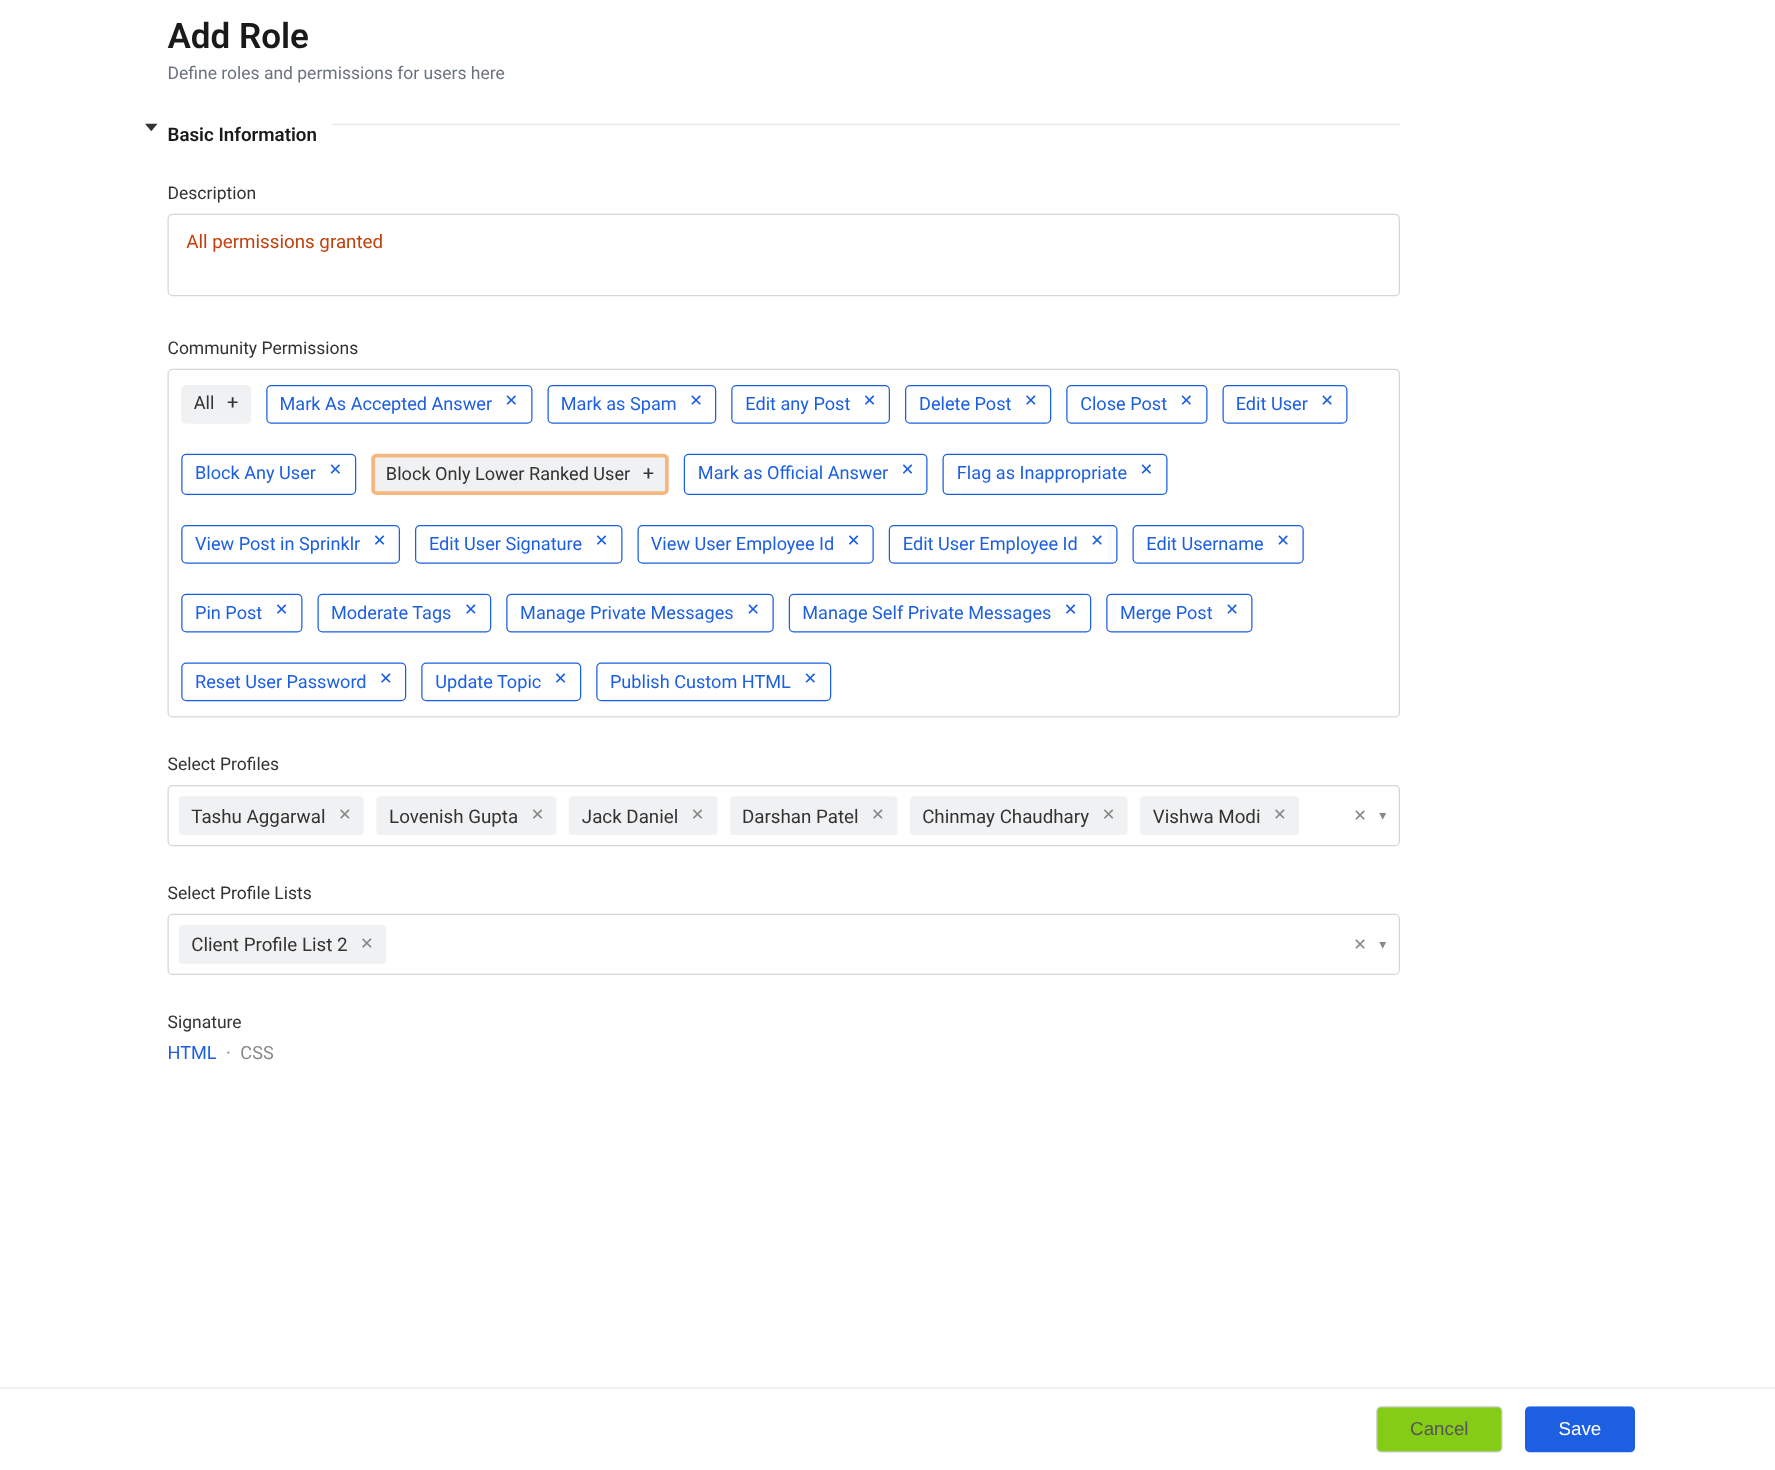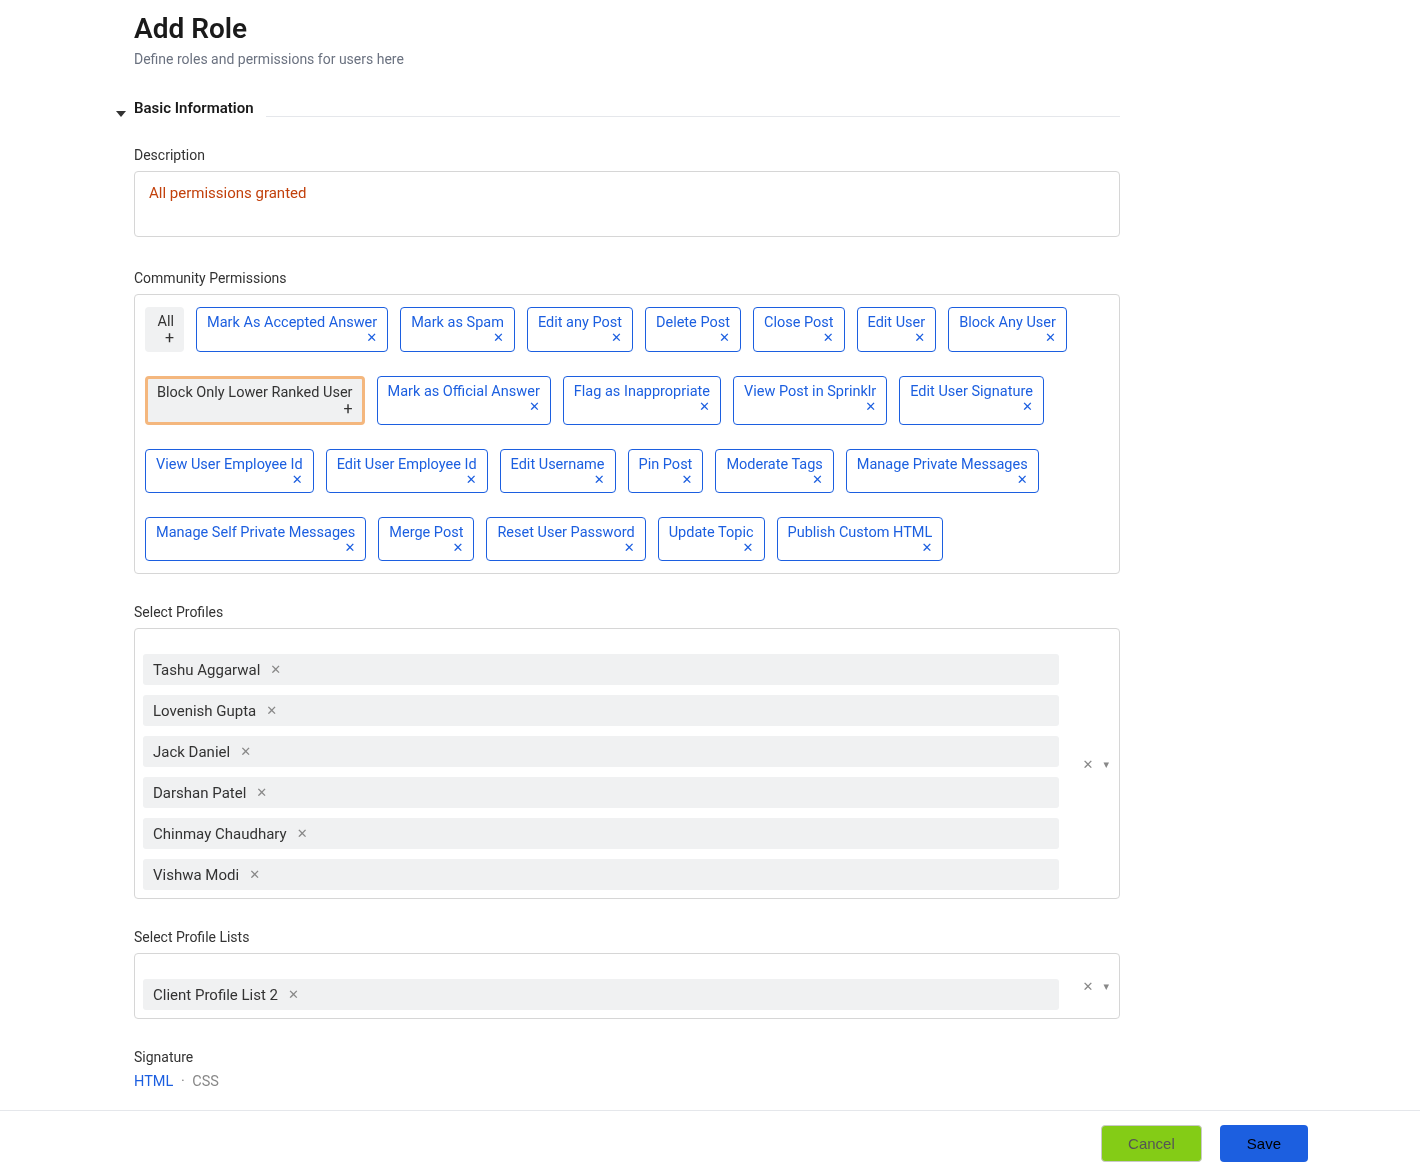--- a/index.html
+++ b/index.html
@@ -24,21 +24,21 @@
   margin-bottom: 6px;
   color: #1a1a1a;
 }
 .subtitle {
   color: #6b7280;
   font-size: 14px;
   margin-bottom: 32px;
 }
 .section-header {
   display: flex;
-  align-items: flex-end;
+  align-items: flex-start;
   margin-bottom: 30px;
   margin-left: -18px;
 }
 .section-header .caret {
   width: 0; height: 0;
   border-left: 5px solid transparent;
   border-right: 5px solid transparent;
   border-top: 6px solid #333;
   margin-right: 8px;
 }
@@ -92,29 +92,28 @@
 .chip-box {
   border: 1px solid #d6d6d6;
   border-radius: 4px;
   padding: 12px 10px 0 10px;
   display: flex;
   flex-wrap: wrap;
   gap: 12px;
 }
 .chip {
   display: inline-flex;
-  align-items: flex-end;
+  align-items: flex-start;
   border: 1px solid #1c5fe0;
   color: #1c5fe0;
   background: #fff;
   border-radius: 4px;
   padding: 6px 10px;
   font-size: 14.5px;
   margin-bottom: 12px;
-  flex-direction: column;
 }
 .chip .x {
   margin-left: 10px;
   font-size: 13px;
   line-height: 1;
   cursor: pointer;
 }
 .chip .plus {
   margin-left: 10px;
   font-size: 16px;
@@ -130,27 +129,27 @@
 .chip-all .plus { color: #333; }
 .chip-highlighted {
   border: 3px solid #f4b77e;
   background: #f0f1f2;
   color: #333;
   padding: 5px 9px;
 }
 .select-box {
   border: 1px solid #d6d6d6;
   border-radius: 4px;
-  padding: 25px 60px 8px 8px;
+  padding: 8px 60px 8px 8px;
   display: flex;
   flex-wrap: wrap;
   gap: 10px;
+  align-items: center;
   position: relative;
   min-height: 48px;
-  flex-direction: column;
 }
 .tag {
   display: inline-flex;
   align-items: center;
   background: #f0f1f2;
   color: #333;
   border-radius: 3px;
   padding: 6.5px 10px;
   font-size: 15px;
 }
@@ -197,21 +196,21 @@
   cursor: pointer;
   border: 1px solid transparent;
 }
 .btn-cancel {
   background: #84cc16;
   border: 1px solid #c9c9c9;
   color: #555;
 }
 .btn-save {
   background: #1c5fe0;
-  color: #000000;
+  color: #ffffff;
   font-weight: 500;
 }
 </style>
 </head>
 <body>
 
 <div class="page">
   <div class="content">
 
     <h1>Add Role</h1>

